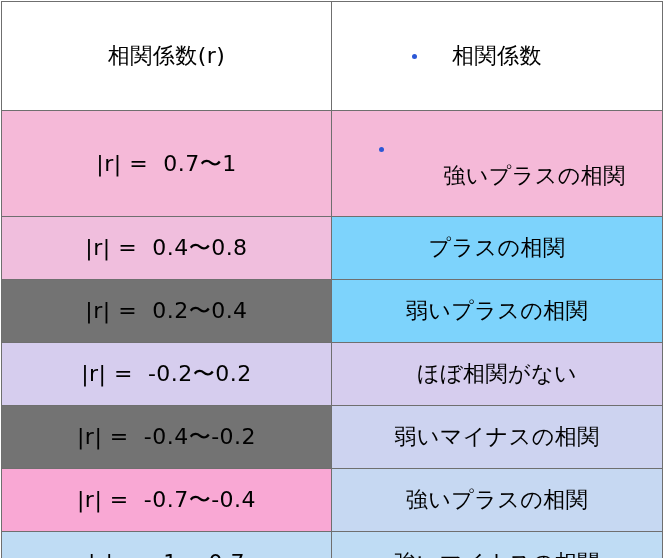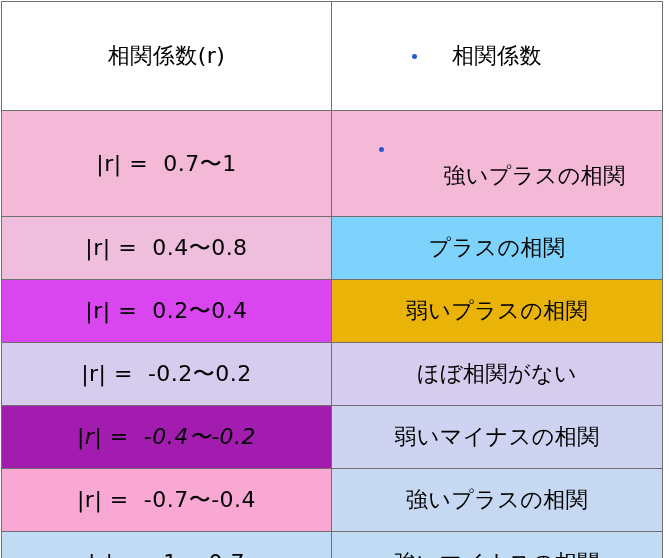--- a/index.html
+++ b/index.html
@@ -100,29 +100,29 @@
         <td class="cell-s first-data-cell" style="background: rgb(245, 185, 216);">
           <span class="blue-dot-2"></span>
           <span>強いプラスの相関</span>
         </td>
       </tr>
       <tr class="data-row">
         <td class="cell-r" style="background: rgb(240, 190, 221);">|r| =  0.4〜0.8</td>
         <td class="cell-s" style="background: #7dd3fc;">プラスの相関</td>
       </tr>
       <tr class="data-row">
-        <td class="cell-r" style="background: #d946ef;">|r| =  0.2〜0.4</td>
-        <td class="cell-s" style="background: #eab308;">弱いプラスの相関</td>
+        <td class="cell-r" style="background: #737373;">|r| =  0.2〜0.4</td>
+        <td class="cell-s" style="background: #7dd3fc;">弱いプラスの相関</td>
       </tr>
       <tr class="data-row">
         <td class="cell-r" style="background: rgb(214, 205, 238);">|r| =  -0.2〜0.2</td>
         <td class="cell-s" style="background: rgb(214, 205, 238);">ほぼ相関がない</td>
       </tr>
       <tr class="data-row">
-        <td class="cell-r" style="background: #a21caf; font-style: italic;">|r| =  -0.4〜-0.2</td>
+        <td class="cell-r" style="background: #737373;">|r| =  -0.4〜-0.2</td>
         <td class="cell-s" style="background: rgb(205, 211, 240);">弱いマイナスの相関</td>
       </tr>
       <tr class="data-row">
         <td class="cell-r" style="background: #f9a8d4;">|r| =  -0.7〜-0.4</td>
         <td class="cell-s" style="background: rgb(198, 216, 242);">強いプラスの相関</td>
       </tr>
       <tr class="data-row">
         <td class="cell-r" style="background: rgb(191, 220, 244);">|r| =  -1〜-0.7</td>
         <td class="cell-s" style="background: rgb(191, 220, 244);">強いマイナスの相関</td>
       </tr>

